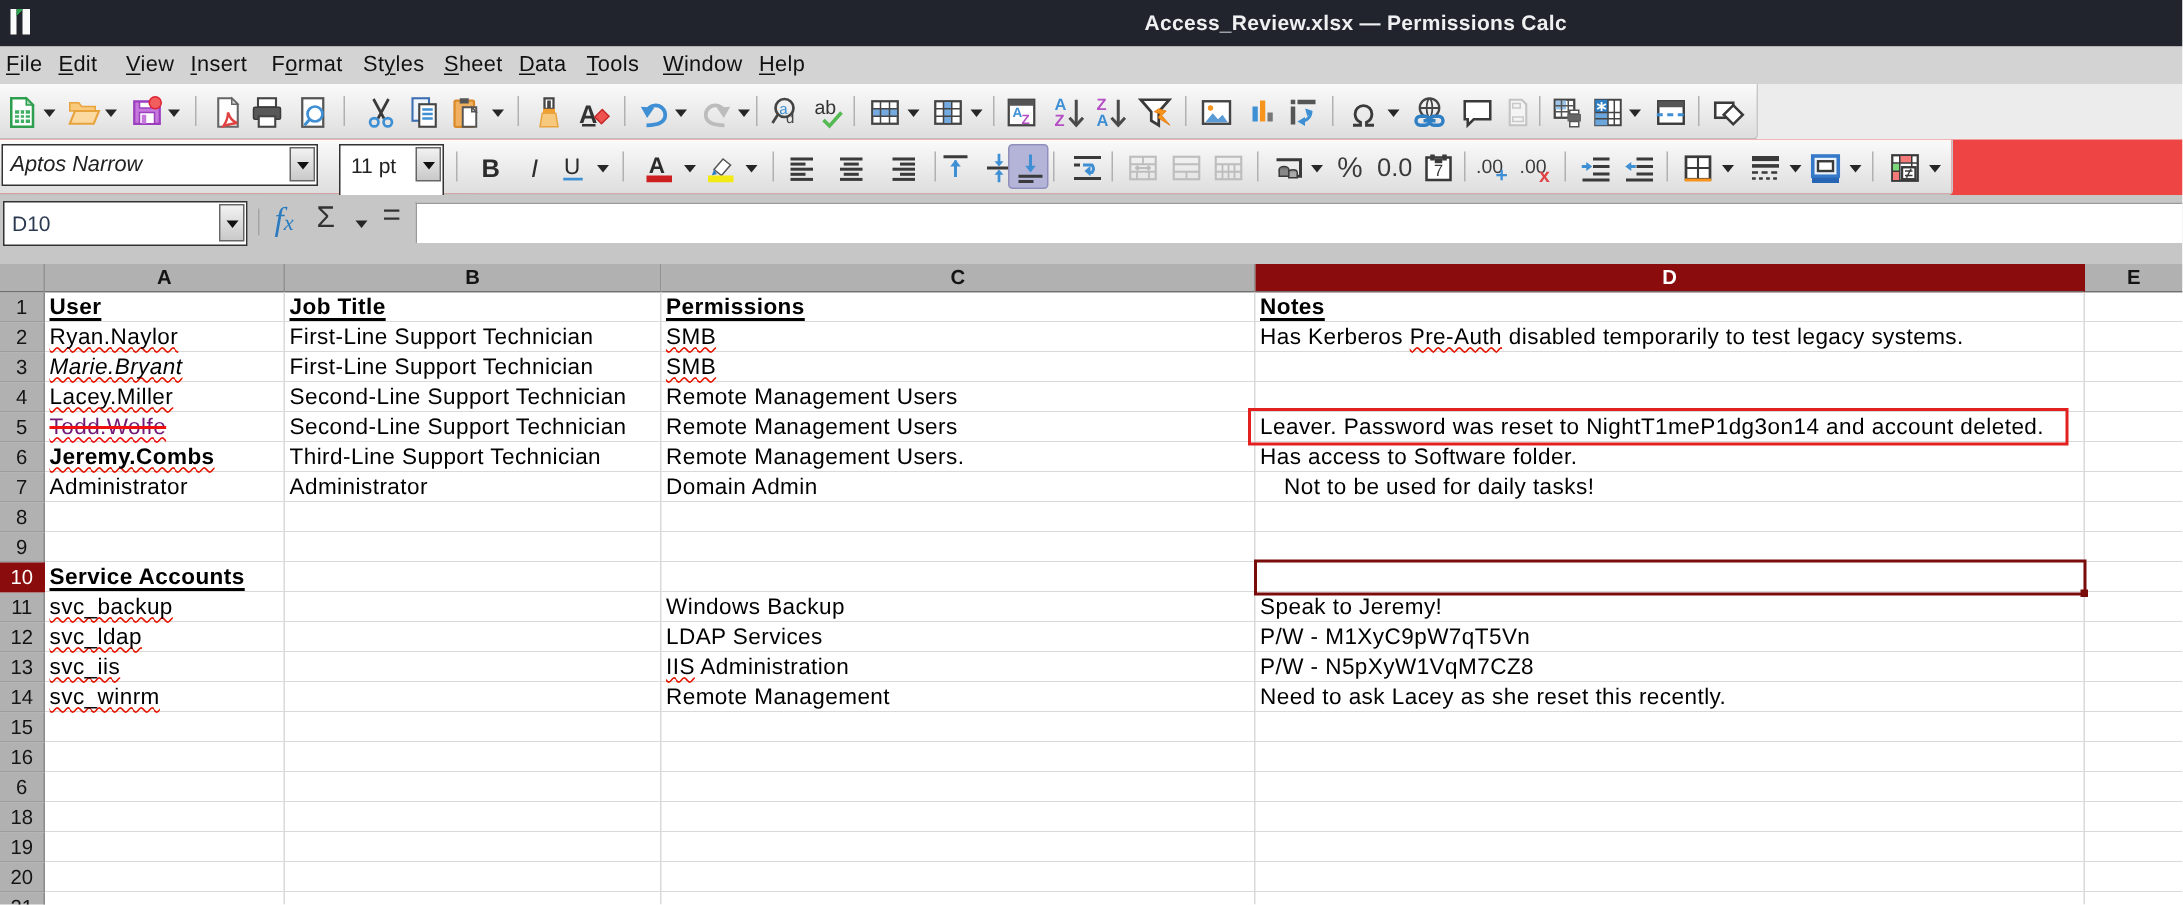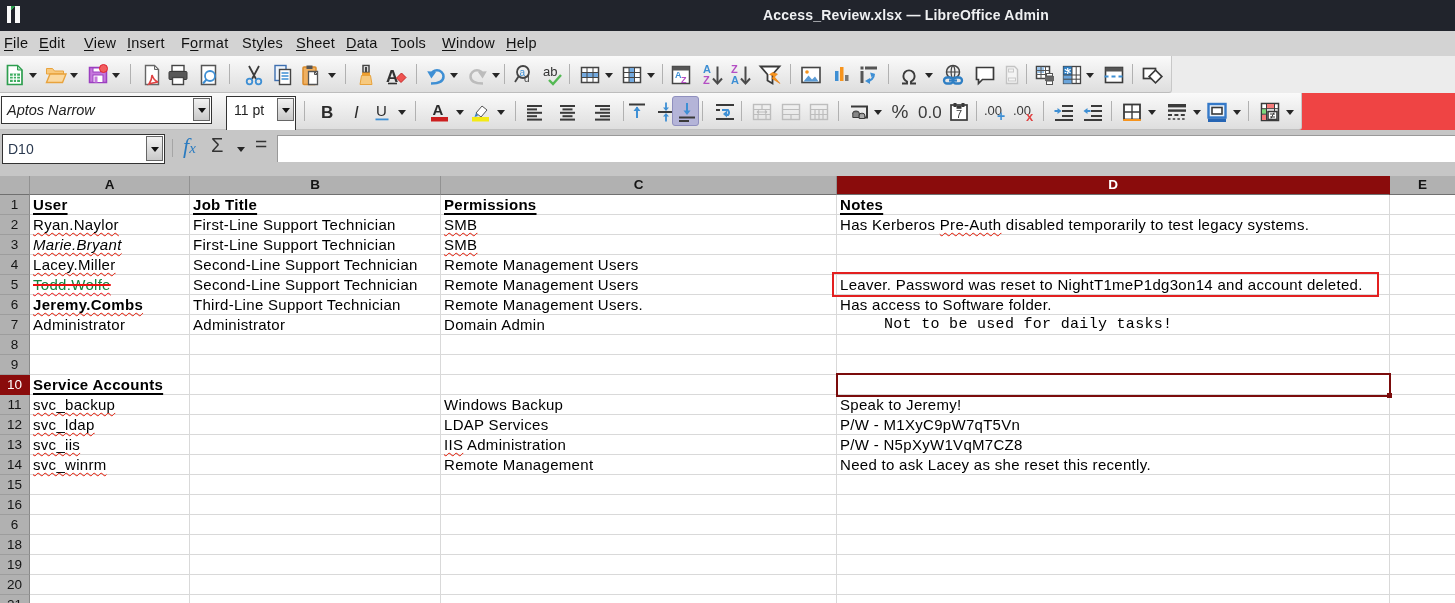--- a/index.html
+++ b/index.html
@@ -53,21 +53,21 @@
 .cbtn{position:absolute;right:1px;top:1px;width:17px;height:23px;background:linear-gradient(#f2f2f2,#c9c9c9);border:1px solid #666;}
 .cbtn:after{content:"";position:absolute;left:3.5px;top:9px;border-left:4px solid transparent;border-right:4px solid transparent;border-top:5px solid #111;}
 </style>
 </head>
 <body>
 <div id="app">
   <div id="titlebar">
     <div style="position:absolute;left:7px;top:6px;width:4px;height:17px;background:#fafafa;"></div>
     <div style="position:absolute;left:15px;top:6px;width:5px;height:17px;background:#fafafa;"></div>
     <div style="position:absolute;left:11px;top:6px;width:4px;height:5px;background:linear-gradient(135deg,#2e9e4f 50%,transparent 50%);"></div>
-    <span class="title">Access_Review.xlsx — LibreOffice Admin</span>
+    <span class="title">Access_Review.xlsx — Permissions Calc</span>
   </div>
   <div id="menubar">
     <span style="left:4px"><u>F</u>ile</span>
     <span style="left:39px"><u>E</u>dit</span>
     <span style="left:84px"><u>V</u>iew</span>
     <span style="left:127px"><u>I</u>nsert</span>
     <span style="left:181px">F<u>o</u>rmat</span>
     <span style="left:242px">St<u>y</u>les</span>
     <span style="left:296px"><u>S</u>heet</span>
     <span style="left:346px"><u>D</u>ata</span>
@@ -498,32 +498,32 @@
     <div class="cell sq" style="left:33px;top:39px;">Ryan.Naylor</div>
     <div class="cell" style="left:193px;top:39px;">First-Line Support Technician</div>
     <div class="cell sq" style="left:444px;top:39px;">SMB</div>
     <div class="cell" style="left:840px;top:39px;">Has Kerberos <span class="sq">Pre-Auth</span> disabled temporarily to test legacy systems.</div>
     <div class="cell sq" style="left:33px;top:59px;font-style:italic;">Marie.Bryant</div>
     <div class="cell" style="left:193px;top:59px;">First-Line Support Technician</div>
     <div class="cell sq" style="left:444px;top:59px;">SMB</div>
     <div class="cell sq" style="left:33px;top:79px;">Lacey.Miller</div>
     <div class="cell" style="left:193px;top:79px;">Second-Line Support Technician</div>
     <div class="cell" style="left:444px;top:79px;">Remote Management Users</div>
-    <div class="cell sq" style="left:33px;top:99px;color:#15803d;text-decoration-color:#ef1010;"><span style="text-decoration:line-through;text-decoration-color:#ef1010;text-decoration-thickness:1.5px;">Todd.Wolfe</span></div>
+    <div class="cell sq" style="left:33px;top:99px;color:#701a75;text-decoration-color:#ef1010;"><span style="text-decoration:line-through;text-decoration-color:#ef1010;text-decoration-thickness:1.5px;">Todd.Wolfe</span></div>
     <div class="cell" style="left:193px;top:99px;">Second-Line Support Technician</div>
     <div class="cell" style="left:444px;top:99px;">Remote Management Users</div>
     <div class="cell" style="left:840px;top:99px;">Leaver. Password was reset to NightT1meP1dg3on14 and account deleted.</div>
     <div class="cell sq" style="left:33px;top:119px;font-weight:bold;">Jeremy.Combs</div>
     <div class="cell" style="left:193px;top:119px;">Third-Line Support Technician</div>
     <div class="cell" style="left:444px;top:119px;">Remote Management Users.</div>
     <div class="cell" style="left:840px;top:119px;">Has access to Software folder.</div>
     <div class="cell" style="left:33px;top:139px;">Administrator</div>
     <div class="cell" style="left:193px;top:139px;">Administrator</div>
     <div class="cell" style="left:444px;top:139px;">Domain Admin</div>
-    <div class="cell" style="left:884px;top:139px;font-family:Liberation Mono, monospace;">Not to be used for daily tasks!</div>
+    <div class="cell" style="left:856px;top:139px;">Not to be used for daily tasks!</div>
     <div class="cell b" style="left:33px;top:199px;">Service Accounts</div>
     <div class="cell sq" style="left:33px;top:219px;">svc_backup</div>
     <div class="cell" style="left:444px;top:219px;">Windows Backup</div>
     <div class="cell" style="left:840px;top:219px;">Speak to Jeremy!</div>
     <div class="cell sq" style="left:33px;top:239px;">svc_ldap</div>
     <div class="cell" style="left:444px;top:239px;">LDAP Services</div>
     <div class="cell" style="left:840px;top:239px;">P/W - M1XyC9pW7qT5Vn</div>
     <div class="cell sq" style="left:33px;top:259px;">svc_iis</div>
     <div class="cell" style="left:444px;top:259px;"><span class="sq">IIS</span> Administration</div>
     <div class="cell" style="left:840px;top:259px;">P/W - N5pXyW1VqM7CZ8</div>

